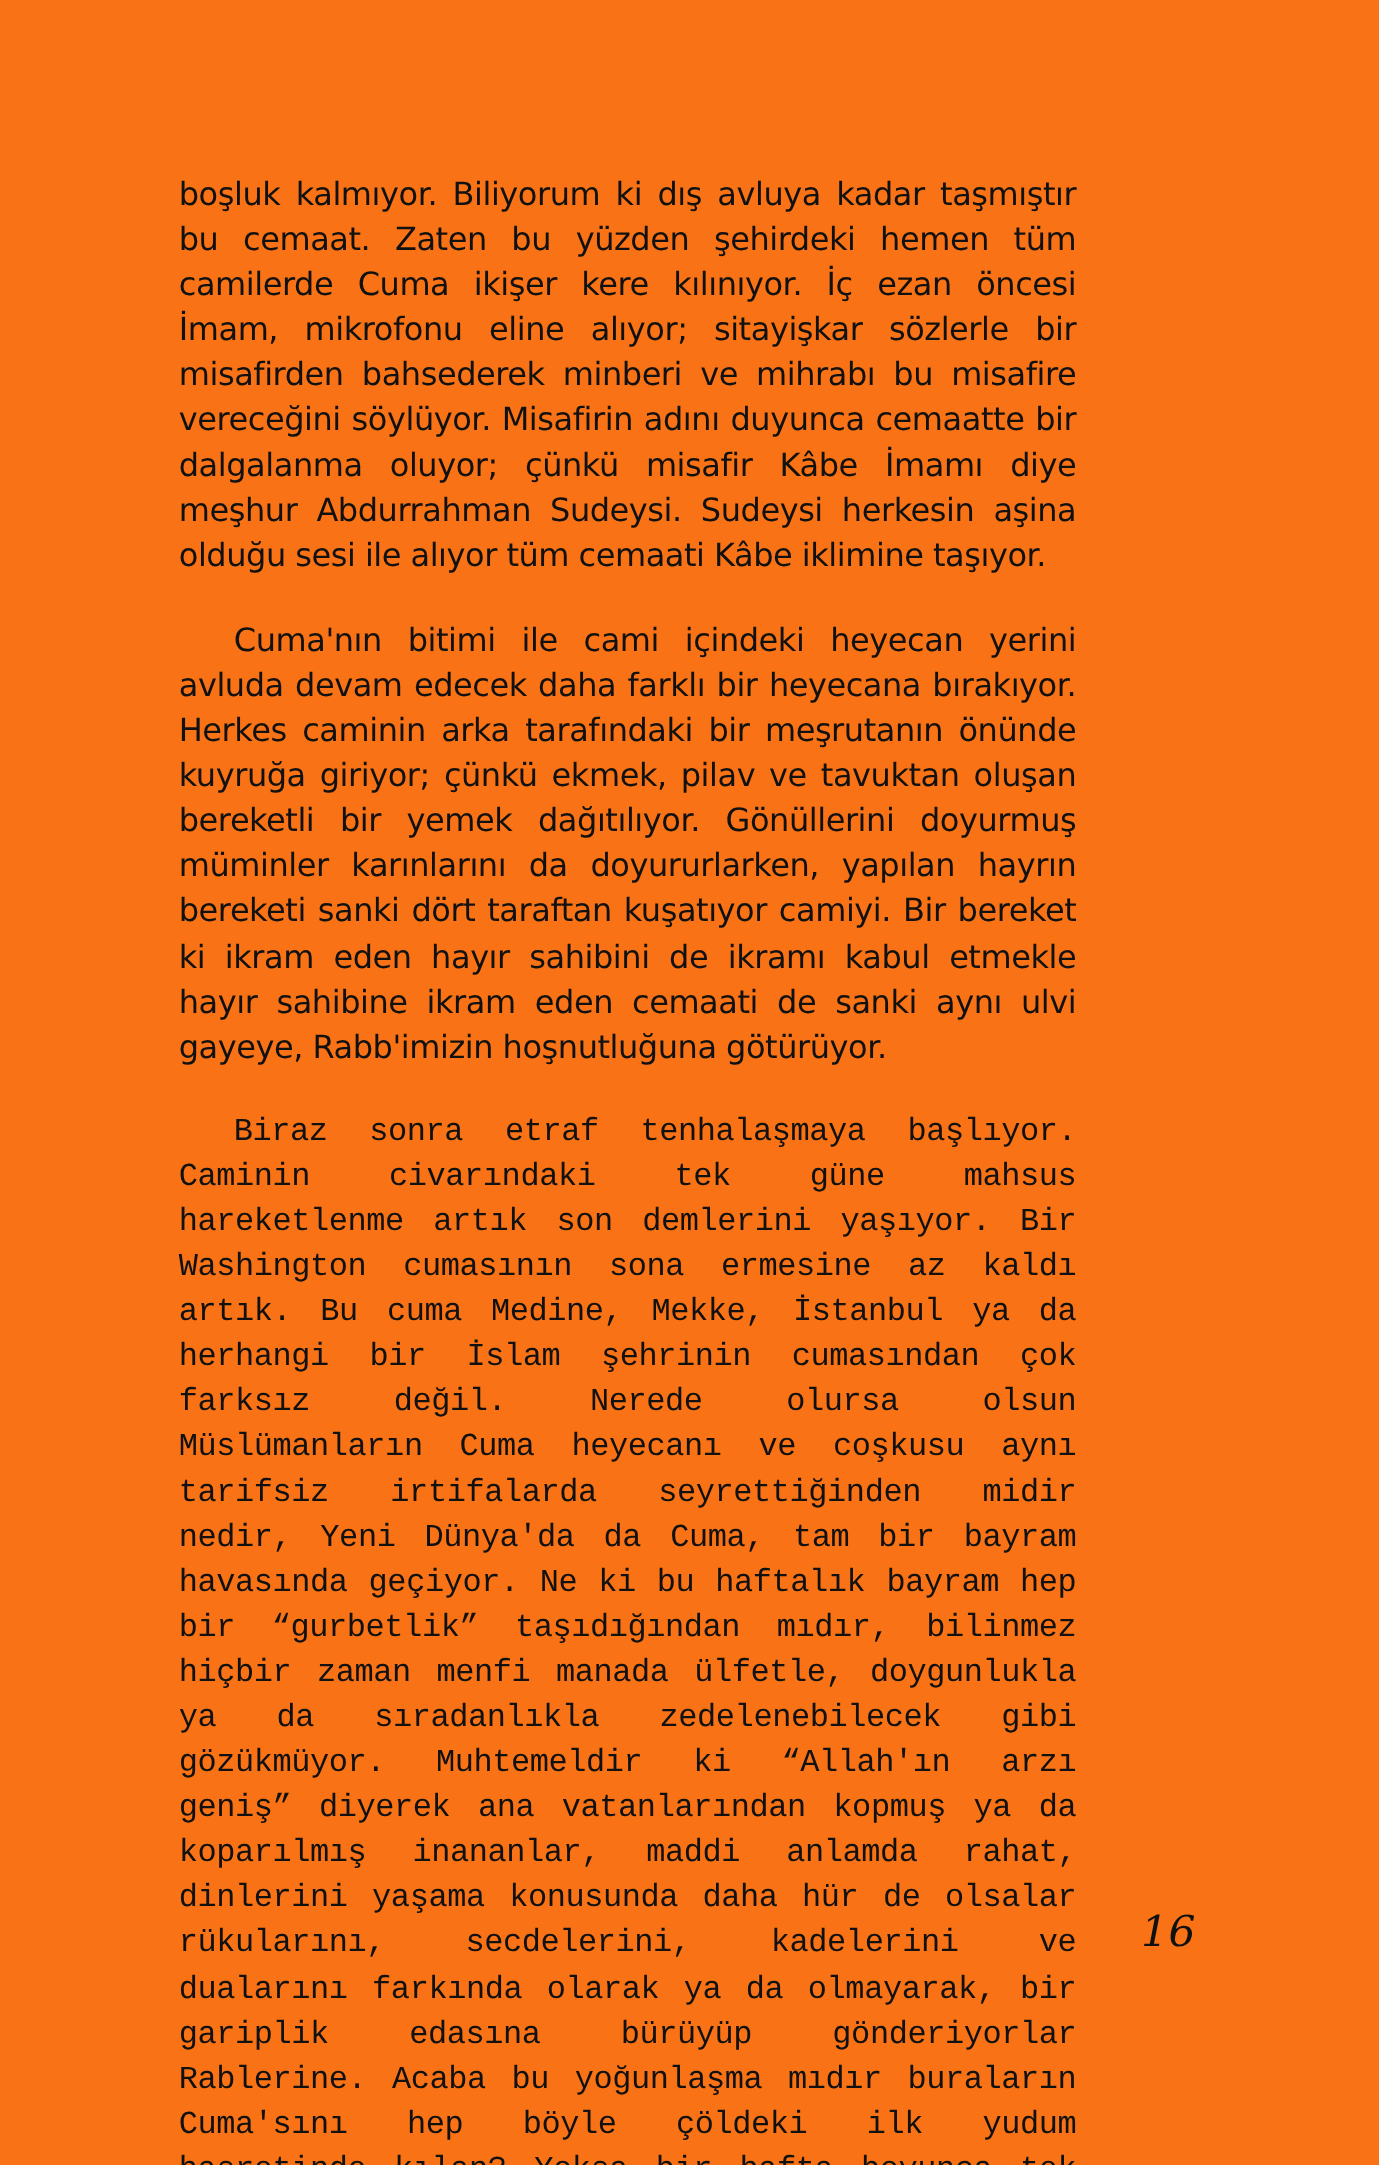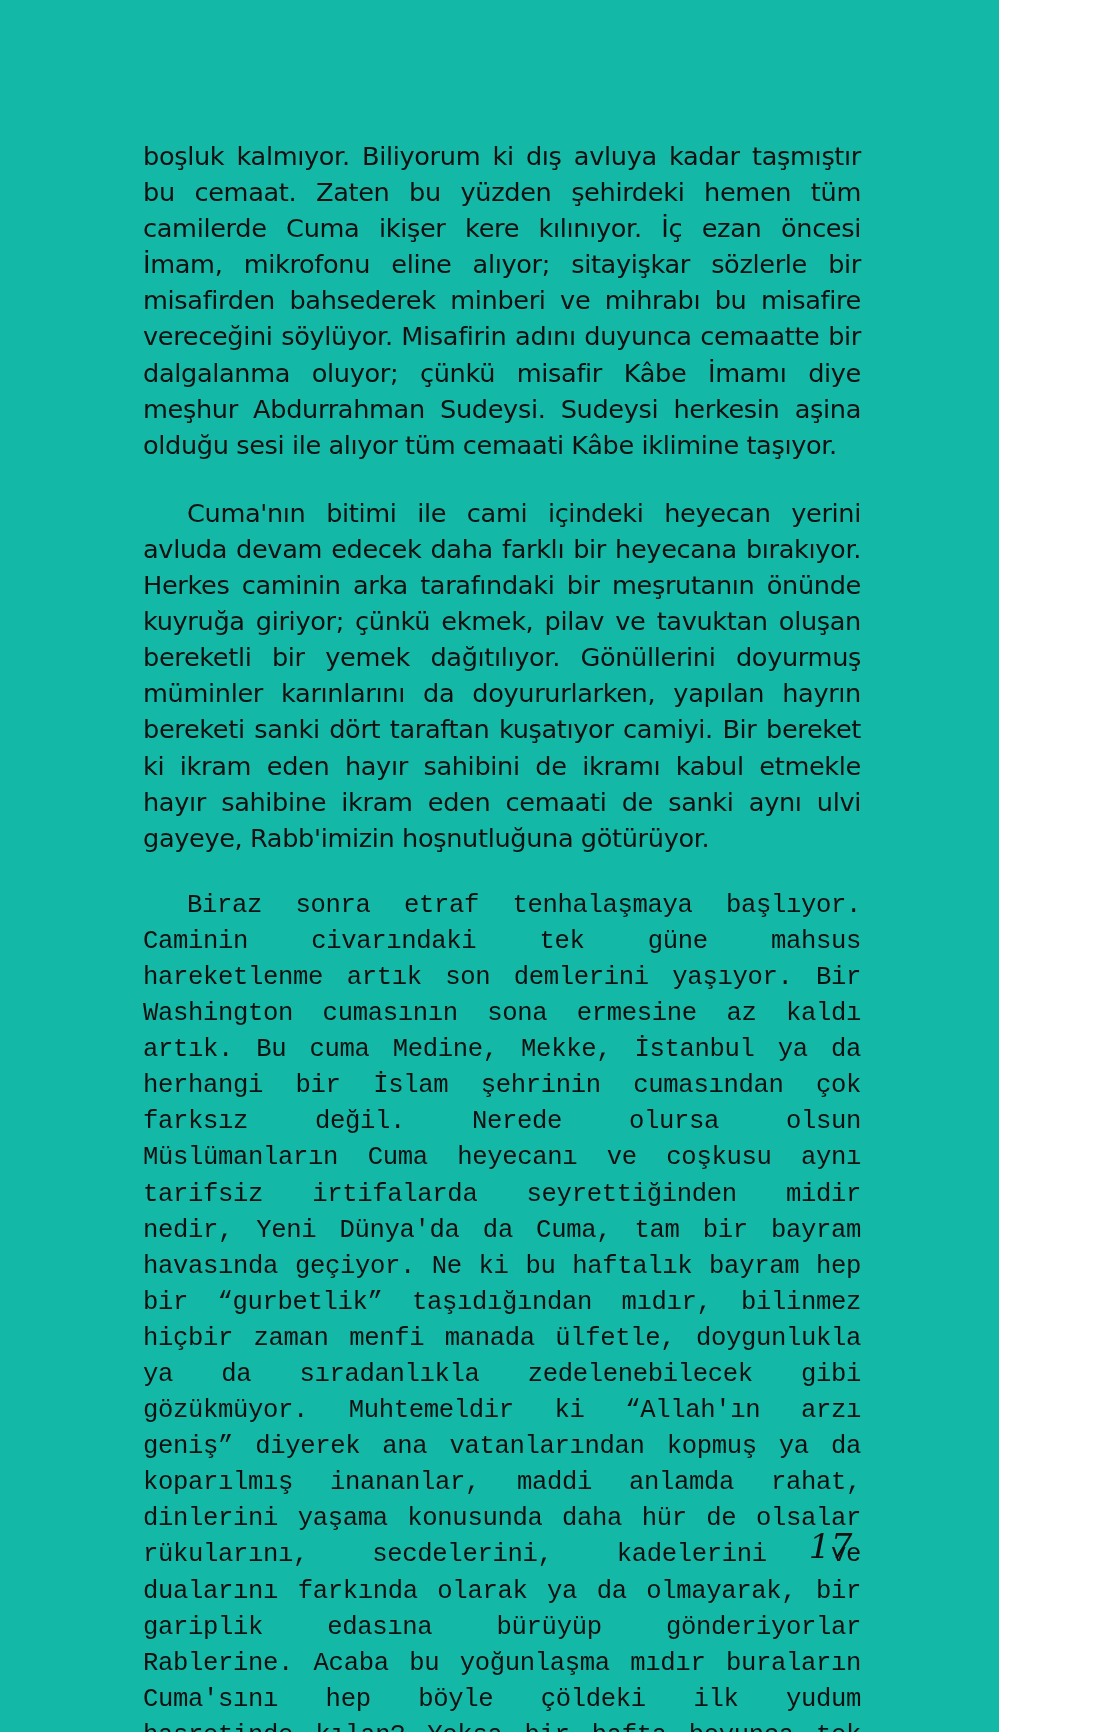--- a/index.html
+++ b/index.html
@@ -13,23 +13,23 @@
     font-family: "DejaVu Sans", sans-serif;
     color: #000000;
     position: relative;
     overflow: hidden;
   }
 
   .page {
     position: absolute;
     left: 0;
     top: 0;
-    width: 999px;
+    width: 1103px;
     height: 1732px;
-    background: #14b8a6;
+    background: #f97316;
   }
 
   .text-column {
     position: absolute;
     left: 143px;
     top: 138px;
     width: 718px;
   }
 
   .para {
@@ -71,15 +71,15 @@
 <body>
 
 <div class="page">
 
   <div class="text-column">
     <p class="para">boşluk kalmıyor. Biliyorum ki dış avluya kadar taşmıştır bu cemaat. Zaten bu yüzden şehirdeki hemen tüm camilerde Cuma ikişer kere kılınıyor. İç ezan öncesi İmam, mikrofonu eline alıyor; sitayişkar sözlerle bir misafirden bahsederek minberi ve mihrabı bu misafire vereceğini söylüyor. Misafirin adını duyunca cemaatte bir dalgalanma oluyor; çünkü misafir Kâbe İmamı diye meşhur Abdurrahman Sudeysi. Sudeysi herkesin aşina olduğu sesi ile alıyor tüm cemaati Kâbe iklimine taşıyor.</p>
     <p class="para indent">Cuma'nın bitimi ile cami içindeki heyecan yerini avluda devam edecek daha farklı bir heyecana bırakıyor. Herkes caminin arka tarafındaki bir meşrutanın önünde kuyruğa giriyor; çünkü ekmek, pilav ve tavuktan oluşan bereketli bir yemek dağıtılıyor. Gönüllerini doyurmuş müminler karınlarını da doyururlarken, yapılan hayrın bereketi sanki dört taraftan kuşatıyor camiyi. Bir bereket ki ikram eden hayır sahibini de ikramı kabul etmekle hayır sahibine ikram eden cemaati de sanki aynı ulvi gayeye, Rabb'imizin hoşnutluğuna götürüyor.</p>
     <p class="para indent">Biraz sonra etraf tenhalaşmaya başlıyor. Caminin civarındaki tek güne mahsus hareketlenme artık son demlerini yaşıyor. Bir Washington cumasının sona ermesine az kaldı artık. Bu cuma Medine, Mekke, İstanbul ya da herhangi bir İslam şehrinin cumasından çok farksız değil. Nerede olursa olsun Müslümanların Cuma heyecanı ve coşkusu aynı tarifsiz irtifalarda seyrettiğinden midir nedir, Yeni Dünya'da da Cuma, tam bir bayram havasında geçiyor. Ne ki bu haftalık bayram hep bir “gurbetlik” taşıdığından mıdır, bilinmez hiçbir zaman menfi manada ülfetle, doygunlukla ya da sıradanlıkla zedelenebilecek gibi gözükmüyor. Muhtemeldir ki “Allah'ın arzı geniş” diyerek ana vatanlarından kopmuş ya da koparılmış inananlar, maddi anlamda rahat, dinlerini yaşama konusunda daha hür de olsalar rükularını, secdelerini, kadelerini ve dualarını farkında olarak ya da olmayarak, bir gariplik edasına bürüyüp gönderiyorlar Rablerine. Acaba bu yoğunlaşma mıdır buraların Cuma'sını hep böyle çöldeki ilk yudum hasretinde kılan? Yoksa bir hafta boyunca tek tük kardeş yüzleri haricinde dış dünyalarında şeair-i İslam adına en ufak bir işarete bile hasret gariplerin, birbirlerinin simalarında ve nazarlarında</p>
   </div>
 
-  <div class="page-number">17</div>
+  <div class="page-number">16</div>
 
 </div>
 
 </body></html>

